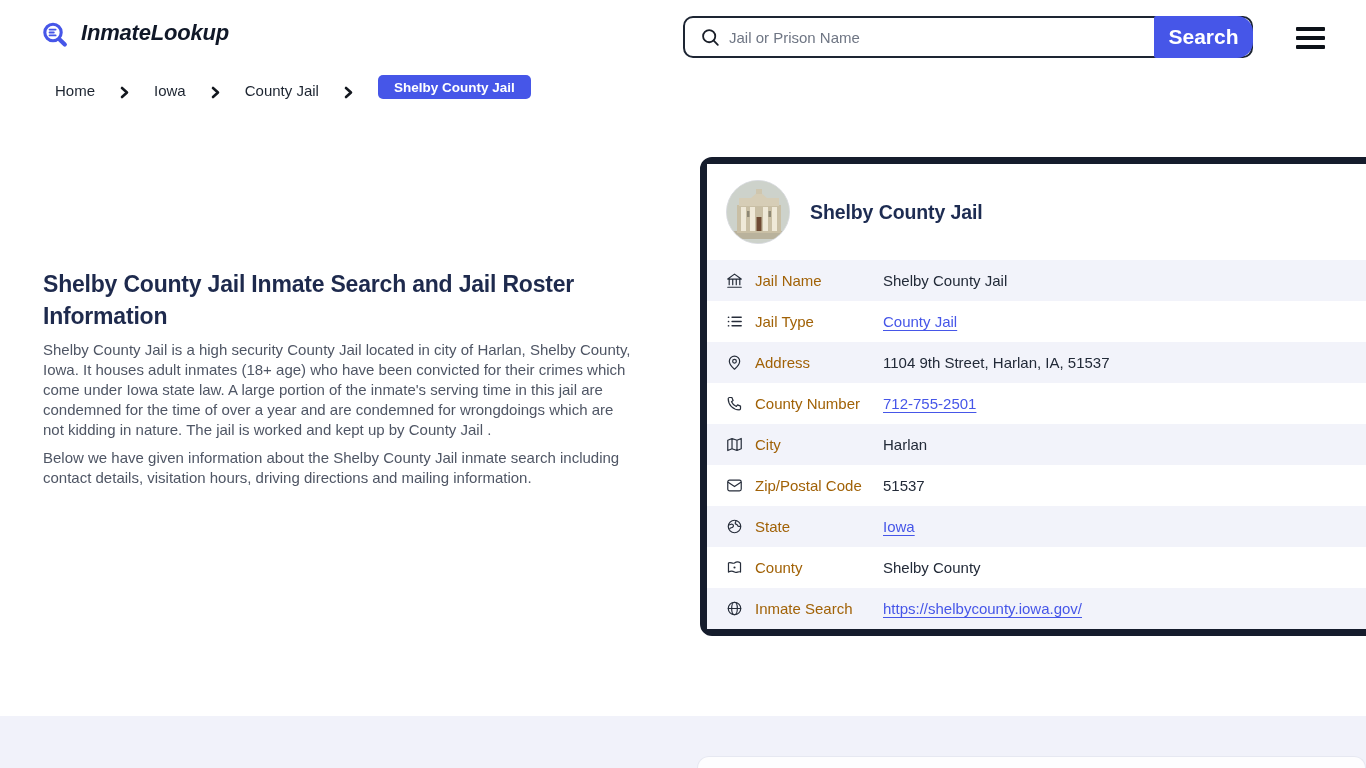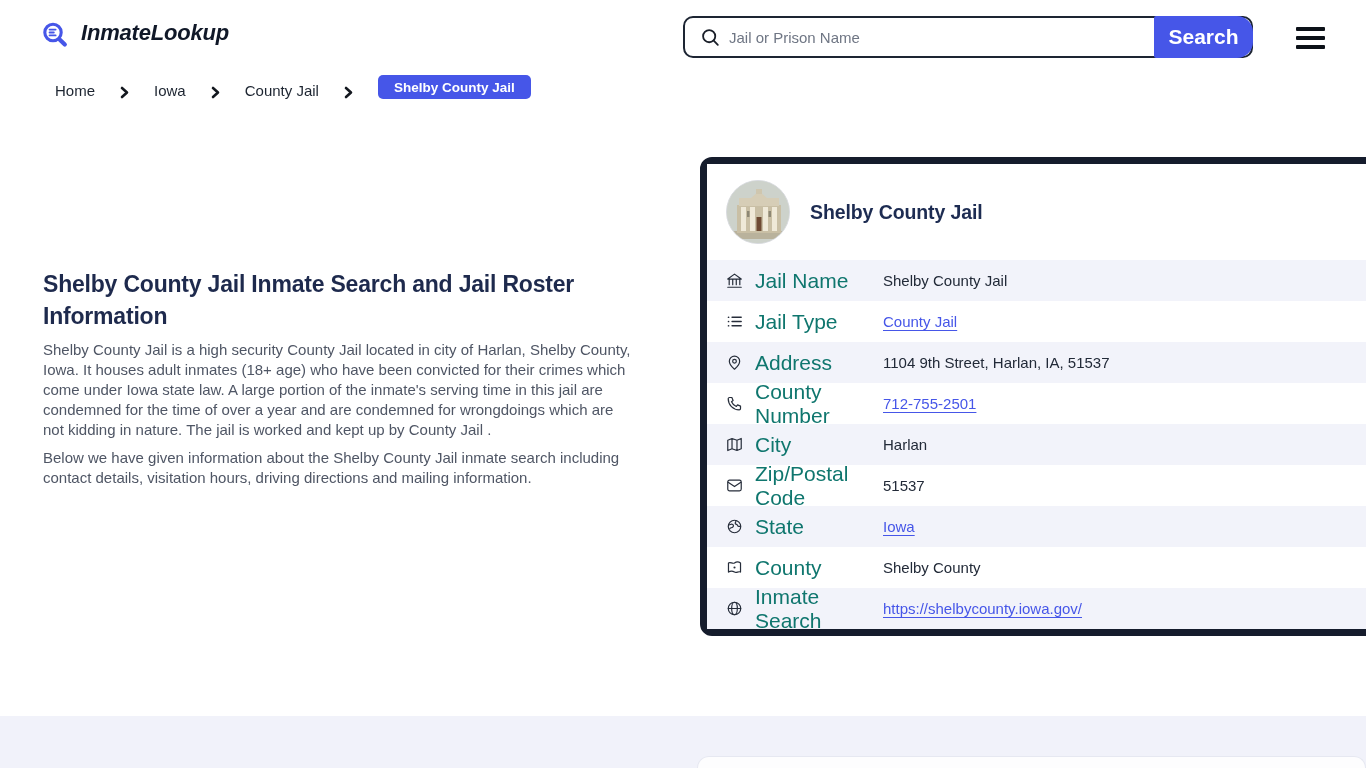--- a/index.html
+++ b/index.html
@@ -55,21 +55,21 @@
   .card-header { height:96px; display:flex; align-items:center; gap:20px; padding-left:19px; background:#fff; }
   .avatar {
     width:64px; height:64px; border-radius:50%; overflow:hidden; flex:0 0 auto;
     border:1px solid #d9dbe0; background:#cfd4cc;
   }
   .card-title { font-size:19.5px; font-weight:700; color:#1d2c52; letter-spacing:-0.1px; }
   .row { height:41px; display:flex; align-items:center; padding-left:19px; background:#fff; }
   .row.striped { background:#f2f3fa; }
   .row-icon { width:17px; height:17px; color:#262d3a; flex:0 0 auto; display:flex; }
   .row-icon svg { width:17px; height:17px; }
-  .row-label { margin-left:12px; width:128px; font-size:21px; color:#0f766e; flex:0 0 auto; }
+  .row-label { margin-left:12px; width:128px; font-size:15px; color:#a16207; flex:0 0 auto; }
   .row-value { font-size:15px; color:#222a38; }
   a.row-value { color:#4656e8; text-decoration:underline; text-underline-offset:2.5px; cursor:pointer; }
 
   
   .bottom-band { position:absolute; left:0; top:716px; width:1366px; height:52px; background:#f1f2fa; }
   .bottom-card-sliver {
     position:absolute; left:697px; top:756px; width:669px; height:12px;
     background:#fdfdfe; border:1px solid #e6e8f1; border-bottom:none; border-radius:12px 12px 0 0;
   }
   svg { display:block; }

